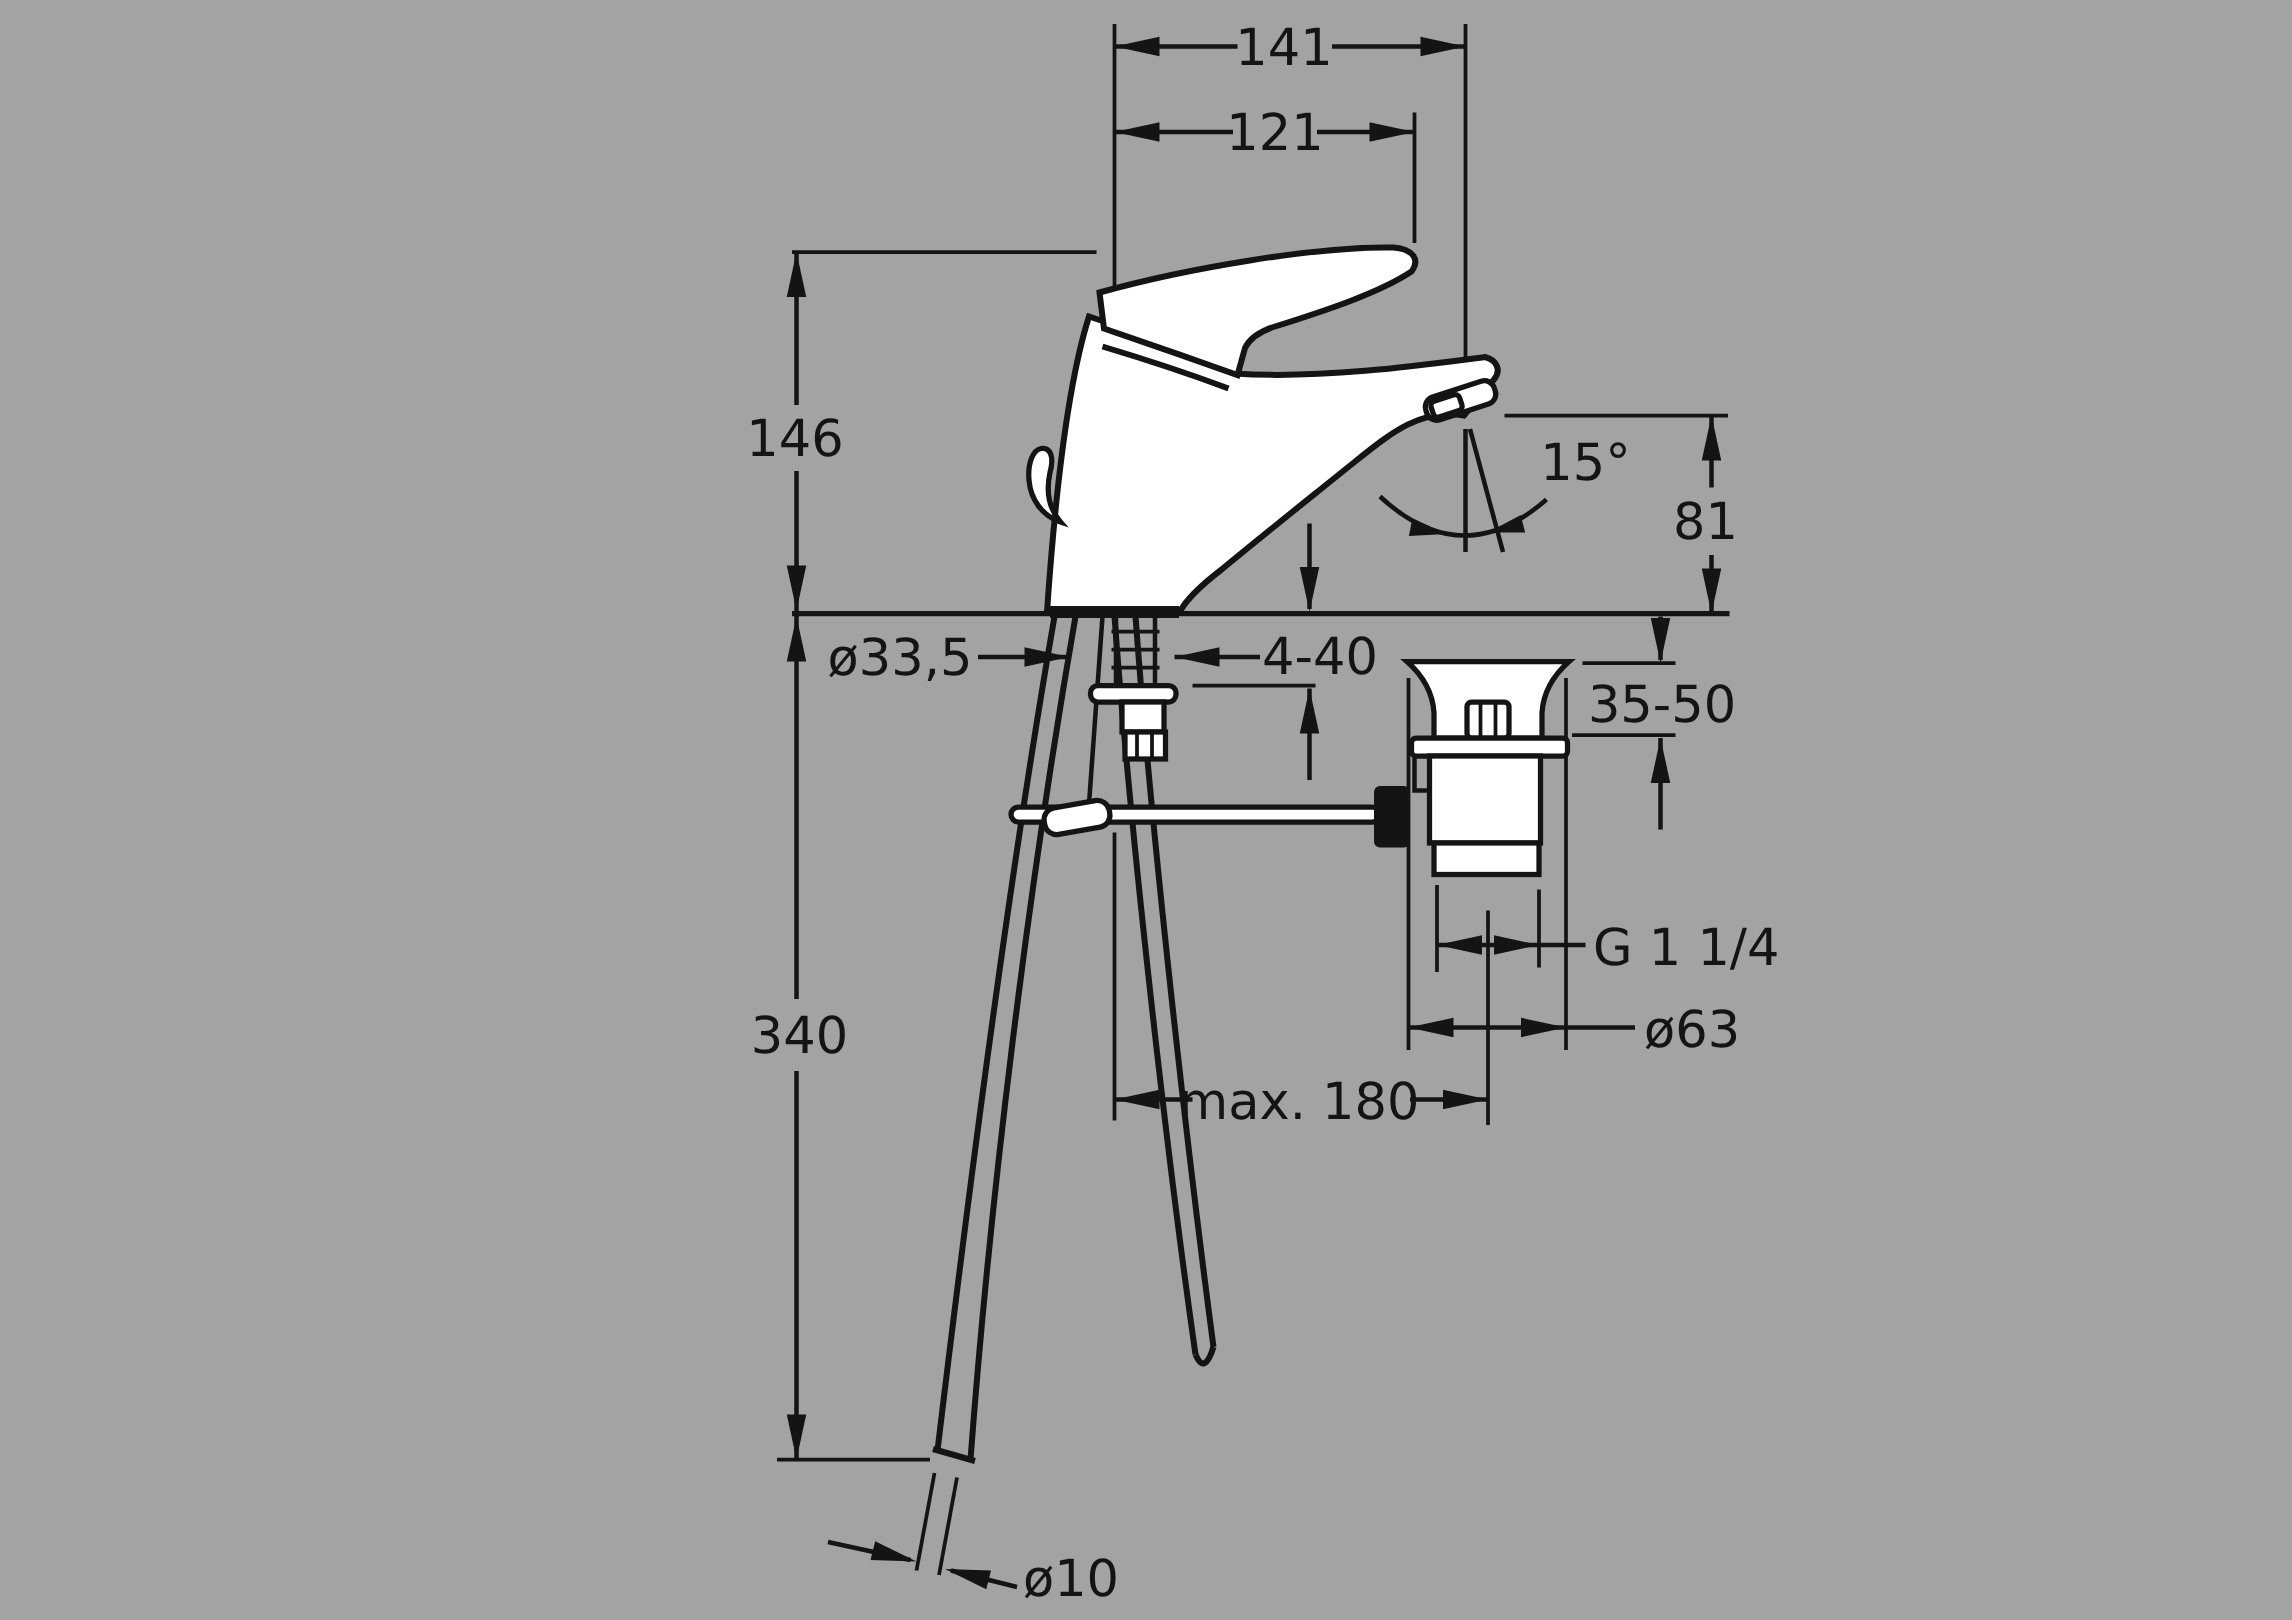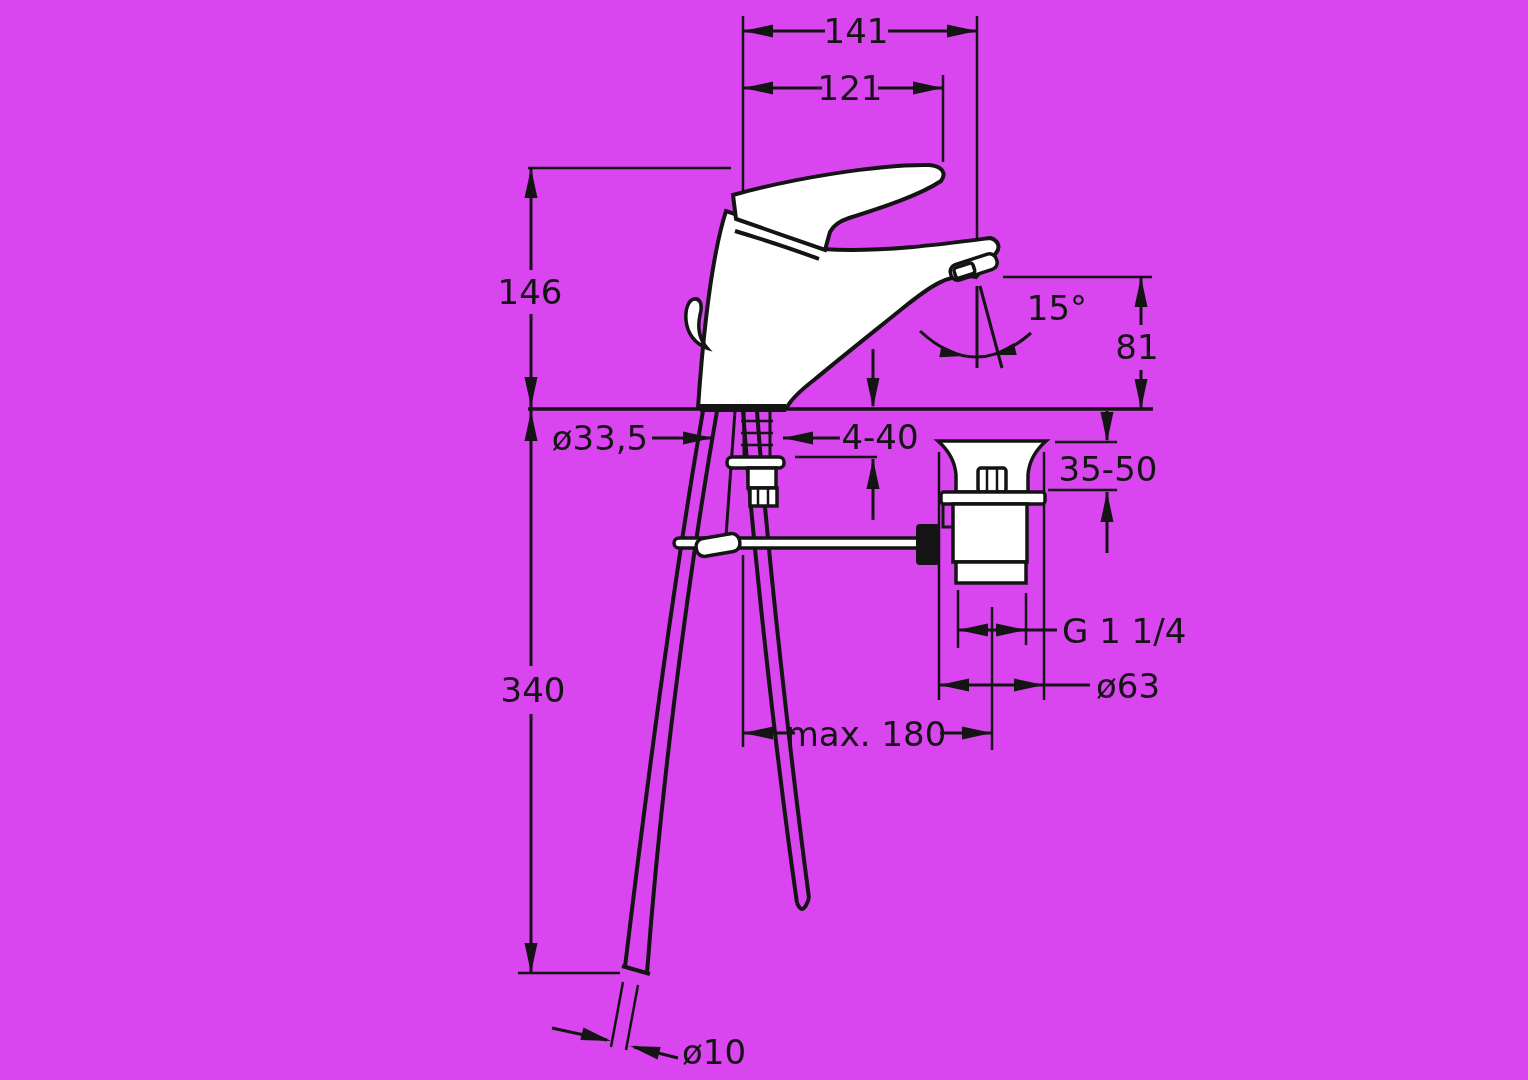--- a/index.html
+++ b/index.html
@@ -8,21 +8,21 @@
     background: #ffffff;
     width: 1528px;
     height: 1080px;
     overflow: hidden;
     font-family: "DejaVu Sans", "Liberation Sans", sans-serif;
   }
   .canvas {
     position: relative;
     width: 1528px;
     height: 1080px;
-    background: #d946ef;
+    background: #a3a3a3;
   }
   svg text {
     font-family: "DejaVu Sans", "Liberation Sans", sans-serif;
     font-size: 34px;
     fill: #141414;
   }
   svg .thin  { stroke: #141414; stroke-width: 2.5; fill: none; }
   svg .dim   { stroke: #141414; stroke-width: 3;   fill: none; }
   svg .part  { stroke: #141414; stroke-width: 4;   fill: none; }
   svg .partf { stroke: #141414; stroke-width: 4;   fill: #ffffff; }

